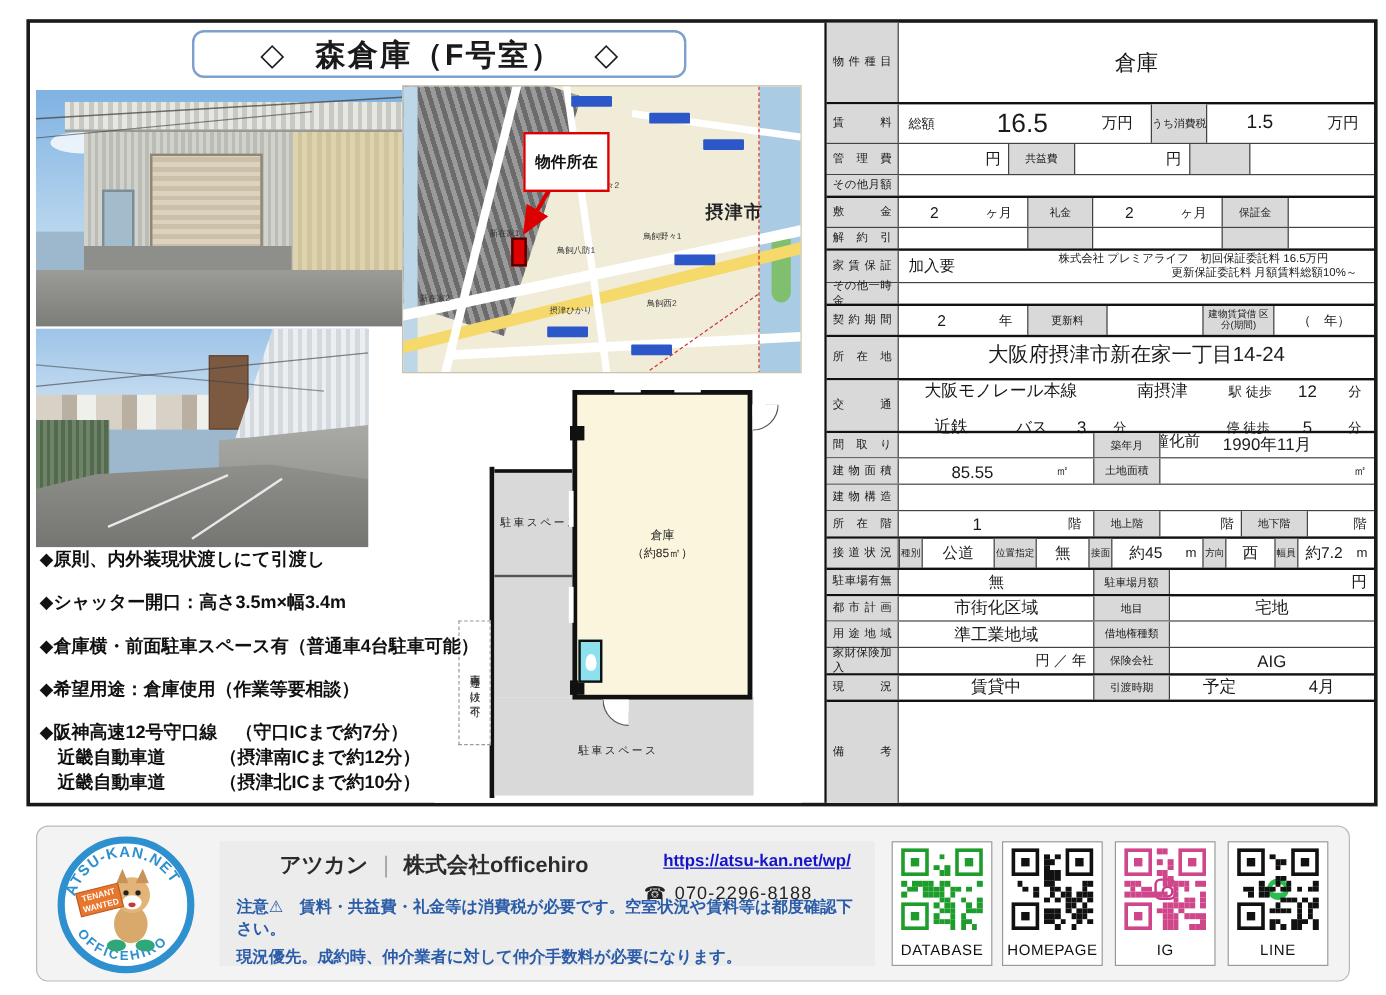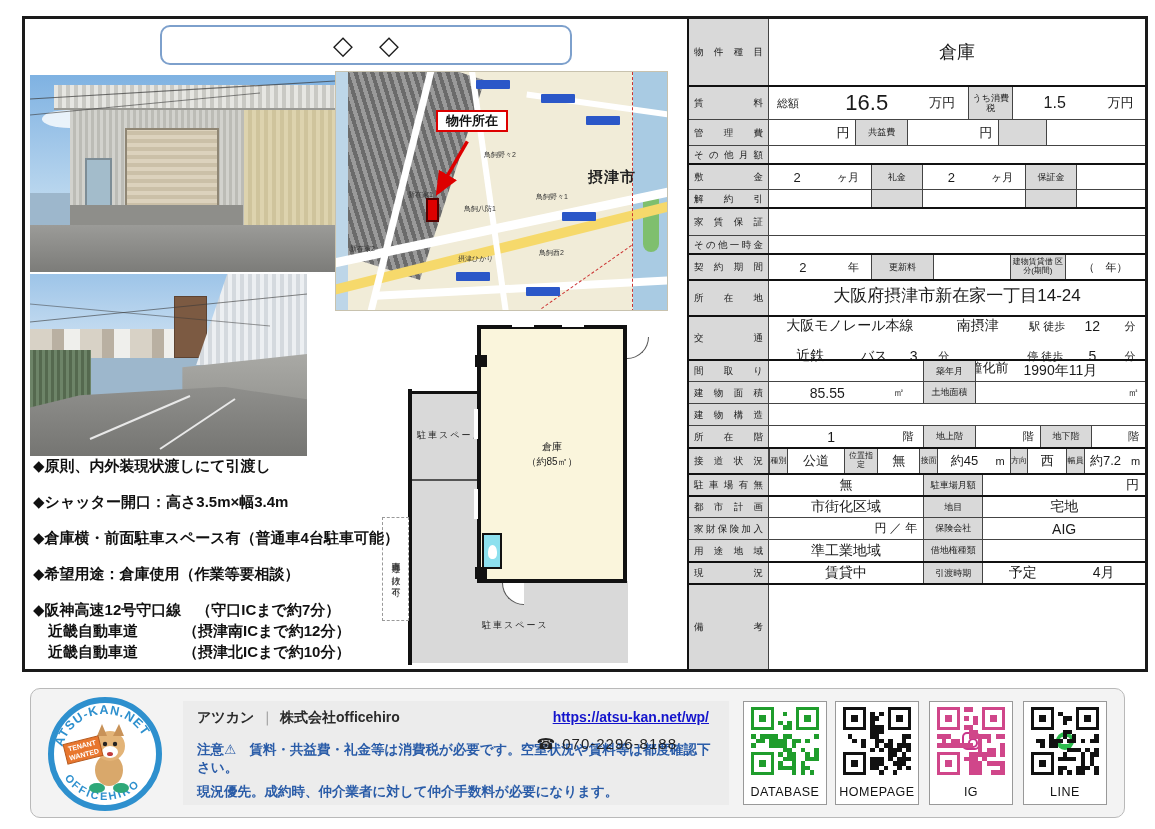--- a/index.html
+++ b/index.html
@@ -37,21 +37,21 @@
   .map .river-l { position:absolute; left:0; top:0; width:12px; height:100%; background:#bdd6e8; }
   .map .park { position:absolute; right:8px; top:120px; width:16px; height:60px; background:#7fbf6e; border-radius:8px; }
   .road-w { position:absolute; background:#fff; }
   .road-y { position:absolute; background:#f6d96b; }
   .chip { position:absolute; width:34px; height:9px; background:#2b57c8; border-radius:1px; }
   .map-label { position:absolute; font-size:7px; color:#333; white-space:nowrap; }
   .map-city { position:absolute; font-size:15px; font-weight:bold; color:#222; letter-spacing:1px; }
   .red-dash { position:absolute; border-left:1px dashed #cc3333; }
   .marker { position:absolute; width:13px; height:24px; background:#dd0000; border:2px solid #550000; }
   .callout { position:absolute; background:#fff; border:2px solid #dd0000; font-weight:bold;
-    font-size:13px; padding:0 8px; color:#111; }
+    font-size:13px; padding:14px 8px; color:#111; }
 
   
   .plan { position:absolute; left:337px; top:300px; width:306px; height:350px; background:#fff; }
   .plan .boundary { position:absolute; left:46px; top:70px; width:4px; height:276px; background:#111; }
   .plan .gray { position:absolute; background:#d9d9d9; }
   .plan .room { position:absolute; left:115px; top:6px; width:150px; height:258px;
     background:#faf5dc; border:4px solid #111; }
   .plan .notch { position:absolute; background:#111; width:12px; height:12px; }
   .plan .gapw { position:absolute; background:#fff; }
   .plan .arc { position:absolute; border:1px solid #555; background:#fff; }
@@ -70,42 +70,42 @@
   .bullet { font-size:15px; font-weight:bold; color:#111; margin-top:17px; white-space:nowrap; }
   .bullet.sub { margin-top:2px; }
   .bullet:first-child { margin-top:0; }
 
   
   .spec { position:absolute; left:662px; top:0; width:458px; height:650px;
     border-left:2px solid #111; display:flex; flex-direction:column; font-size:13px; }
   .trow { display:flex; border-top:1px solid #444; flex:0 0 auto; }
   .trow.first { border-top:none; }
   .trow.thick { border-top:2px solid #111; }
-  .tl { width:80px; background:#d9d9d9; border-right:1px solid #444; display:flex;
+  .tl { width:60px; background:#d9d9d9; border-right:1px solid #444; display:flex;
     align-items:center; padding:1px 5px; flex:0 0 auto; }
   .tl span { flex:1; font-size:9.5px; text-align:justify; text-align-last:justify; line-height:1.25; }
   .tbody { flex:1; display:flex; }
   .tcol { flex:1; display:flex; flex-direction:column; }
   .tc { display:flex; align-items:center; justify-content:center; overflow:hidden; }
   .tc.g { background:#d9d9d9; border-left:1px solid #444; border-right:1px solid #444; }
   .tc.small { font-size:9px; line-height:1.15; text-align:center; }
   .tc.tiny { font-size:8px; line-height:1.1; text-align:center; }
   .tc.right { justify-content:flex-end; padding-right:6px; }
   .tc.left { justify-content:flex-start; padding-left:8px; }
   .big { font-size:22px; }
   .med { font-size:16px; }
   .addr { font-size:17px; }
   .line2 { font-size:9.5px; line-height:1.3; }
 
   
   .footer { position:absolute; left:30px; top:688px; width:1095px; height:130px;
     background:#f3f3f3; border:1px solid #b9b9b9; border-radius:10px; }
   .logo { position:absolute; left:16px; top:7px; width:116px; height:116px; }
   .finfo { position:absolute; left:152px; top:12px; width:546px; height:104px; background:#ececec; padding:8px 14px; }
-  .company { font-size:14px; font-weight:bold; color:#2b2b2b; }
+  .company { font-size:18px; font-weight:bold; color:#2b2b2b;margin-left:36px; }
   .company .sep { color:#8a8a8a; font-weight:normal; padding:0 6px; }
   .furl { position:absolute; right:20px; top:8px; font-size:14px; font-weight:bold;
     color:#1414cc; text-decoration:underline; }
   .fphone { position:absolute; right:52px; top:34px; font-size:15px; color:#222; letter-spacing:1px; }
   .fphone .ic { font-size:15px; margin-right:6px; }
   .note { font-size:13.5px; font-weight:bold; color:#2a5ca8; margin-top:9px; }
   .note + .note { margin-top:6px; }
   .qr-card { position:absolute; top:12px; width:84px; height:104px; background:#fff;
     border:1px solid #999; display:flex; flex-direction:column; align-items:center; }
   .qr-grid { position:relative; width:68px; height:68px; margin-top:5px; background:#fff; }
@@ -120,20 +120,21 @@
     background:#fff; border-radius:3px; }
 </style>
 </head>
 <body>
 
 <div id="sheet">
   <div class="main-frame">
 
     <div class="title-box">
       <span class="dia">◇</span>
+      <span class="ttl">森倉庫（F号室）</span>
       <span class="dia">◇</span>
     </div>
 
     <div class="photo photo1">
       <div class="abs" style="left:0;top:0;width:100%;height:60%;background:linear-gradient(180deg,#7fb2e2,#b9d6ee);"></div>
       <div class="abs" style="left:4%;top:18%;width:18%;height:9%;background:#fff;border-radius:50%;opacity:.8;"></div>
       <div class="abs corrugated-v" style="left:13%;top:8%;width:87%;height:70%;"></div>
       <div class="abs" style="left:8%;top:5%;width:92%;height:13%;background:repeating-linear-gradient(90deg,#e6e6e2 0 4px,#c9c9c4 4px 8px);border-bottom:2px solid #9a9a95;"></div>
       <div class="abs" style="left:70%;top:18%;width:30%;height:60%;background:repeating-linear-gradient(90deg,#ddd3ae 0 4px,#cfc49c 4px 8px);"></div>
       <div class="abs corrugated-h" style="left:31%;top:27%;width:31%;height:51%;border:2px solid #8f8674;"></div>
@@ -310,20 +311,27 @@
           <div class="tc" style="width:27%;"></div>
           <div class="tc g" style="width:14%;"></div>
           <div class="tc" style="width:18%;"></div>
         </div>
       </div>
 
       <div class="trow thick" style="height:28px;">
         <div class="tl">
             <span>家賃保証</span>
           </div>
+        <div class="tbody">
+          <div class="tc left" style="width:24%;">加入要</div>
+          <div class="tcol" style="width:76%;justify-content:center;">
+            <div class="tc line2">株式会社 プレミアライフ　初回保証委託料 16.5万円</div>
+            <div class="tc line2" style="justify-content:flex-end;padding-right:14px;">更新保証委託料 月額賃料総額10%～</div>
+          </div>
+        </div>
       </div>
 
       <div class="trow" style="height:18px;">
         <div class="tl">
             <span>その他一時金</span>
           </div>
         <div class="tbody">
             <div class="tc" style="flex:1;"></div>
           </div>
       </div>
@@ -458,37 +466,37 @@
           </div>
         <div class="tbody">
           <div class="tc" style="width:41%;font-size:14px;">市街化区域</div>
           <div class="tc g small" style="width:16%;">地目</div>
           <div class="tc" style="width:43%;font-size:14px;">宅地</div>
         </div>
       </div>
 
       <div class="trow" style="height:22px;">
         <div class="tl">
+            <span>用途地域</span>
+          </div>
+        <div class="tbody">
+          <div class="tc" style="width:41%;font-size:14px;">準工業地域</div>
+          <div class="tc g small" style="width:16%;">借地権種類</div>
+          <div class="tc" style="width:43%;"></div>
+        </div>
+      </div>
+
+      <div class="trow" style="height:22px;">
+        <div class="tl">
             <span>家財保険加入</span>
           </div>
         <div class="tbody">
           <div class="tc right" style="width:41%;font-size:12px;">円 ／ 年</div>
           <div class="tc g small" style="width:16%;">保険会社</div>
           <div class="tc" style="width:43%;font-size:14px;">AIG</div>
-        </div>
-      </div>
-
-      <div class="trow" style="height:22px;">
-        <div class="tl">
-            <span>用途地域</span>
-          </div>
-        <div class="tbody">
-          <div class="tc" style="width:41%;font-size:14px;">準工業地域</div>
-          <div class="tc g small" style="width:16%;">借地権種類</div>
-          <div class="tc" style="width:43%;"></div>
         </div>
       </div>
 
       <div class="trow thick" style="height:22px;">
         <div class="tl">
             <span>現況</span>
           </div>
         <div class="tbody">
           <div class="tc" style="width:41%;font-size:14px;">賃貸中</div>
           <div class="tc g small" style="width:16%;">引渡時期</div>

